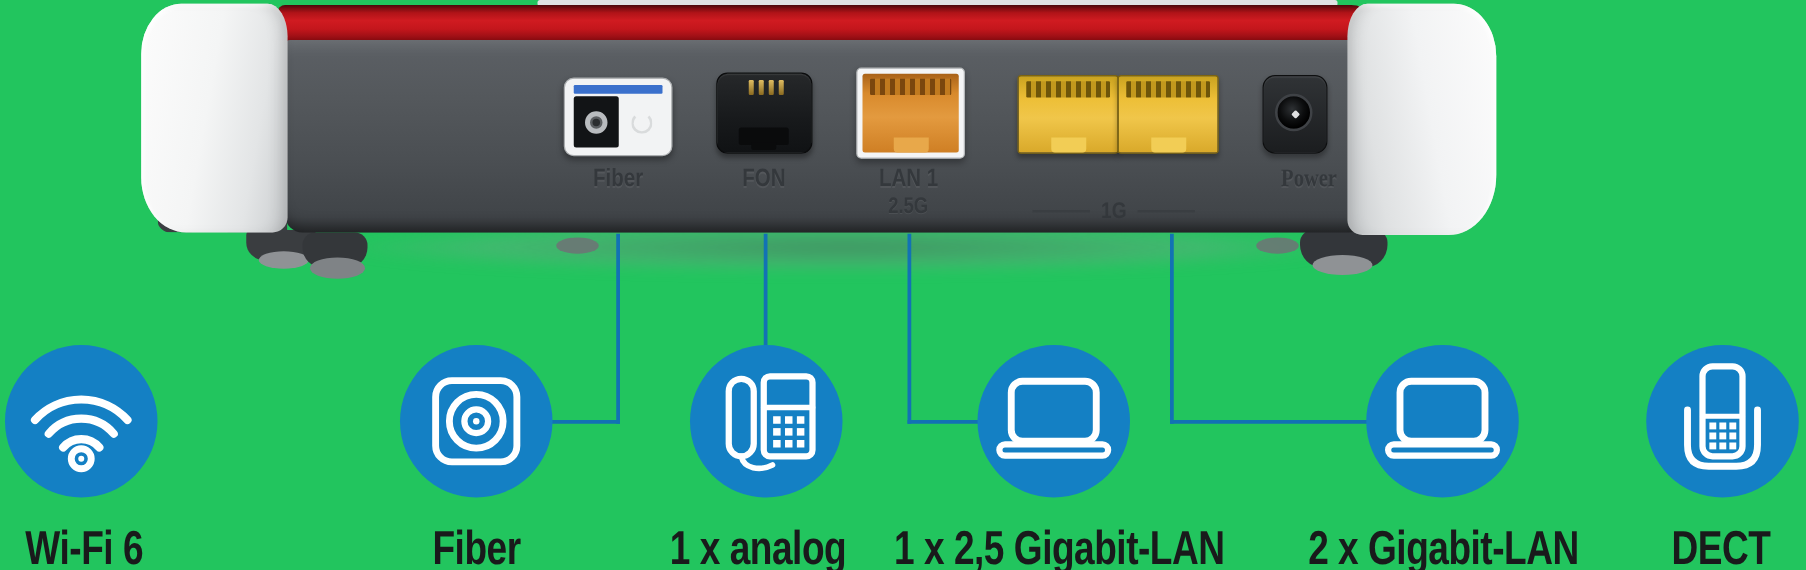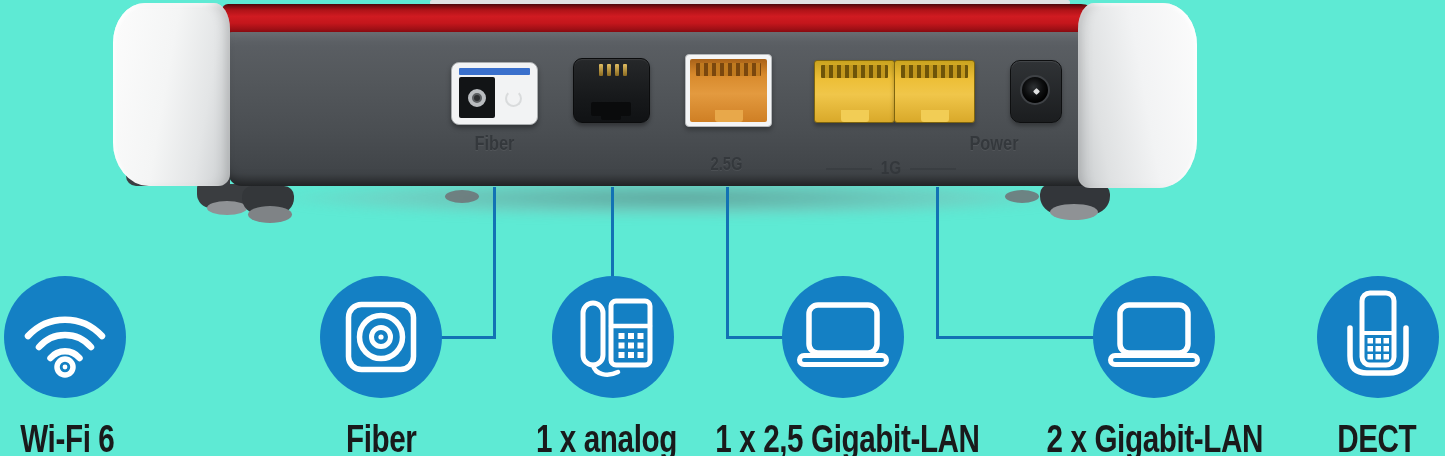--- a/index.html
+++ b/index.html
@@ -1,16 +1,16 @@
 <!DOCTYPE html>
 <html style="--accent_blue: #1480c4; --line_blue: #1272b4; --band_red: #c4161c; --lan_yellow: #edbf37; --lan1_orange: #d88a2c; --label_text: #191a1b;"><head>
 <meta charset="utf-8">
 <style>
   html,body{margin:0;padding:0;background:#fff;}
-  .scene{position:relative;width:1445px;height:456px;background:#5eead4;overflow:hidden;
+  .scene{position:relative;width:1445px;height:456px;background:#22c55e;overflow:hidden;
          font-family:"Liberation Sans","DejaVu Sans",sans-serif;}
   .abs{position:absolute;}
 
   
   .router-shadow{left:150px;top:176px;width:1050px;height:52px;
     background:radial-gradient(ellipse 50% 50% at 50% 42%,rgba(96,100,104,.5),rgba(150,154,158,.26) 55%,rgba(255,255,255,0) 78%);
     filter:blur(5px);z-index:1;}
 
   
   .top-sliver{left:430px;top:0;width:640px;height:5px;background:#e0e2e3;border-radius:2px;z-index:2;}
@@ -155,27 +155,29 @@
     <div class="lan-tab"></div>
   </div>
 
   <div class="abs port power-port">
     <div class="power-hole">
       <div class="power-pin"></div>
     </div>
   </div>
 
   <div class="abs plabel" style="left:434px;top:132px;"><span>Fiber</span></div>
+  <div class="abs plabel" style="left:551px;top:132px;"><span>FON</span></div>
+  <div class="abs plabel" style="left:667px;top:132px;"><span>LAN 1</span></div>
   <div class="abs plabel psub" style="left:667px;top:154px;"><span>2.5G</span></div>
   <div class="abs oneg-row" style="left:826px;top:158px;">
     <div class="oneg-dash"></div>
     <div class="oneg-text">1G</div>
     <div class="oneg-dash"></div>
   </div>
-  <div class="abs plabel" style="left:934px;top:132px;"><span>Power</span></div>
+  <div class="abs plabel" style="left:987px;top:132px;font-family:Liberation Serif, serif;"><span>Power</span></div>
 
   <div class="abs cline" style="left:493px;top:187px;width:3px;height:152px;"></div>
   <div class="abs cline" style="left:441px;top:336px;width:55px;height:3px;"></div>
   <div class="abs cline" style="left:611px;top:187px;width:3px;height:92px;"></div>
   <div class="abs cline" style="left:726px;top:187px;width:3px;height:152px;"></div>
   <div class="abs cline" style="left:726px;top:336px;width:58px;height:3px;"></div>
   <div class="abs cline" style="left:936px;top:187px;width:3px;height:152px;"></div>
   <div class="abs cline" style="left:936px;top:336px;width:159px;height:3px;"></div>
 
   <div class="abs fcircle" style="left:4px;">

